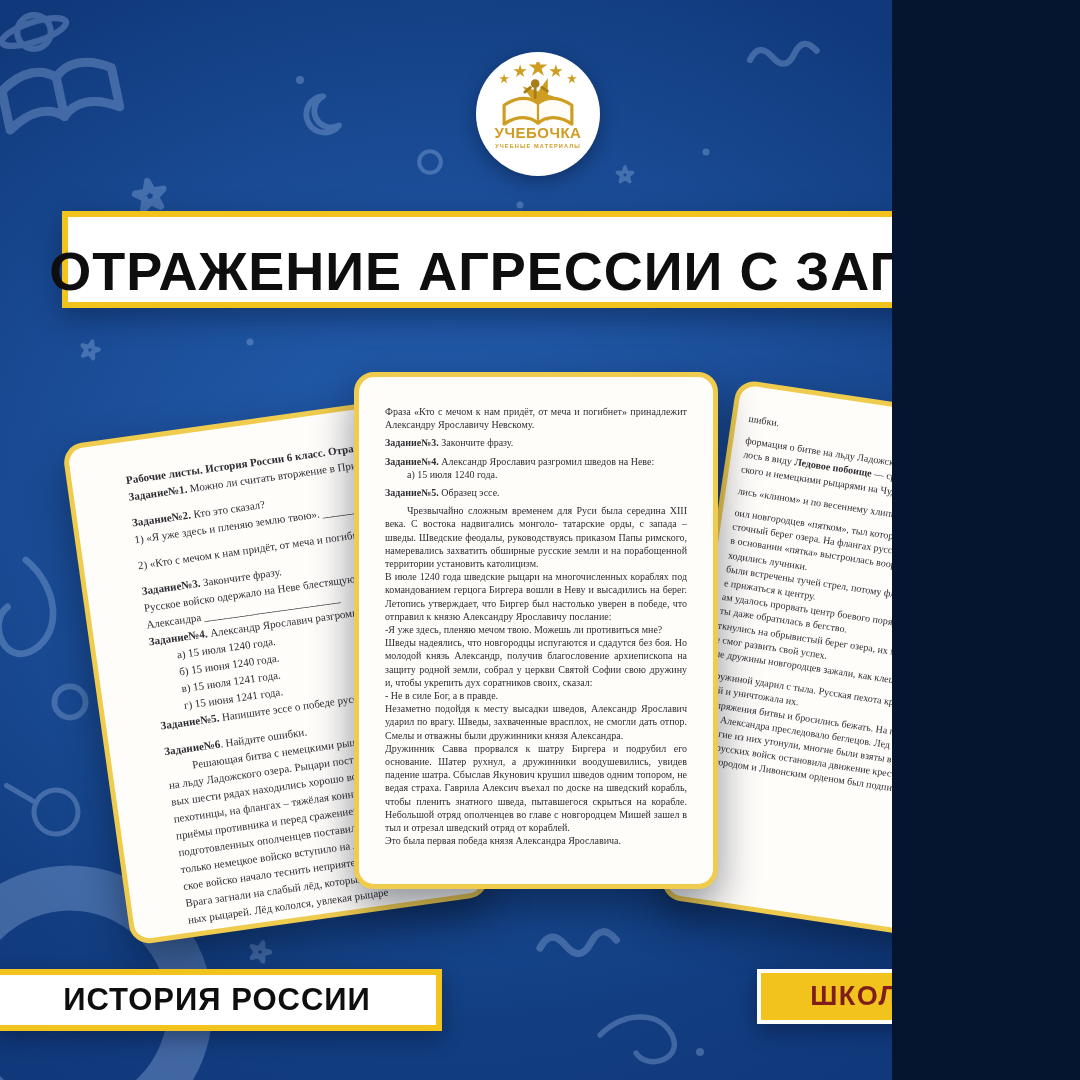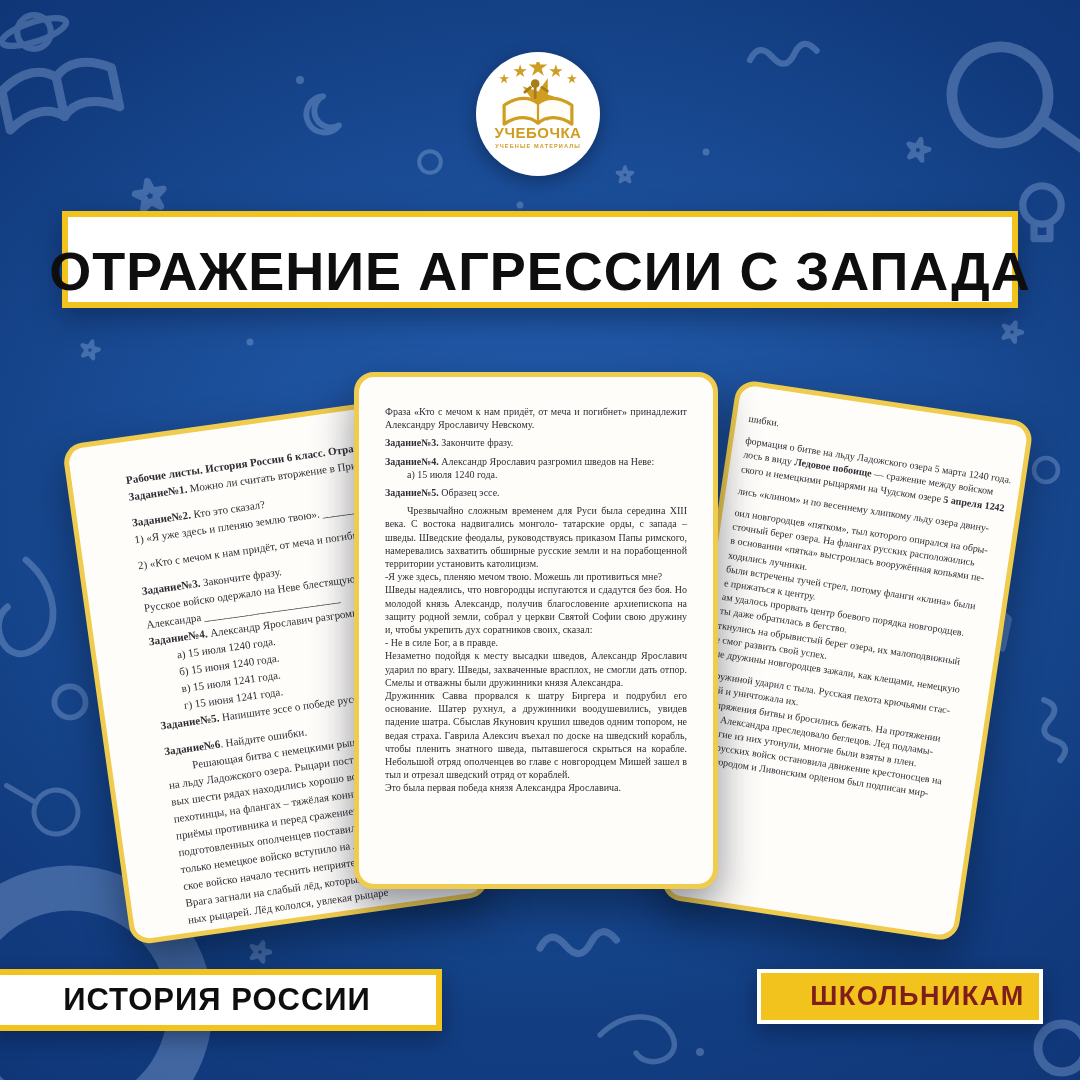--- a/index.html
+++ b/index.html
@@ -1,17 +1,17 @@
 <!DOCTYPE html>
 <html><head>
 <meta charset="utf-8">
 <style>
   html,body{margin:0;padding:0;background:#05152f;}
   #canvas{
-    position:relative;width:1080px;height:1080px;overflow:hidden;
+    position:relative;width:892px;height:1080px;overflow:hidden;
     font-family:"Liberation Sans",sans-serif;
     background:
       radial-gradient(ellipse 980px 760px at 50% 44%, rgba(45,106,196,.60), rgba(45,106,196,0) 72%),
       radial-gradient(ellipse 1500px 1300px at 50% 50%, #174c92 0%, #10387a 52%, #092151 84%, #04132e 100%);
   }
   
   #doodles{position:absolute;inset:0;z-index:1;}
   .doodle{stroke:#9fbce8;stroke-width:4.5;fill:none;stroke-linecap:round;stroke-linejoin:round;opacity:.34;}
   .doodle-dot{fill:#9fbce8;stroke:none;opacity:.34;}
   
@@ -204,20 +204,21 @@
       <div class="para">Фраза «Кто с мечом к нам придёт, от меча и погибнет» принадлежит Александру Ярославичу Невскому.</div>
       <div class="para gap">&nbsp;</div>
       <div class="para"><b>Задание№3.</b> Закончите фразу.</div>
       <div class="para gap">&nbsp;</div>
       <div class="para"><b>Задание№4.</b> Александр Ярославич разгромил шведов на Неве:</div>
       <div class="para indent">а) 15 июля 1240 года.</div>
       <div class="para gap">&nbsp;</div>
       <div class="para"><b>Задание№5.</b> Образец эссе.</div>
       <div class="para gap">&nbsp;</div>
       <div class="para indent">Чрезвычайно сложным временем для Руси была середина XIII века. С востока надвигались монголо- татарские орды, с запада – шведы. Шведские феодалы, руководствуясь приказом Папы римского, намеревались захватить обширные русские земли и на порабощенной территории установить католицизм.</div>
+      <div class="para">В июле 1240 года шведские рыцари на многочисленных кораблях под командованием герцога Биргера вошли в Неву и высадились на берег. Летопись утверждает, что Биргер был настолько уверен в победе, что отправил к князю Александру Ярославичу послание:</div>
       <div class="para">-Я уже здесь, пленяю мечом твою. Можешь ли противиться мне?</div>
       <div class="para">Шведы надеялись, что новгородцы испугаются и сдадутся без боя. Но молодой князь Александр, получив благословение архиепископа на защиту родной земли, собрал у церкви Святой Софии свою дружину и, чтобы укрепить дух соратников своих, сказал:</div>
       <div class="para">- Не в силе Бог, а в правде.</div>
       <div class="para">Незаметно подойдя к месту высадки шведов, Александр Ярославич ударил по врагу. Шведы, захваченные врасплох, не смогли дать отпор. Смелы и отважны были дружинники князя Александра.</div>
       <div class="para">Дружинник Савва прорвался к шатру Биргера и подрубил его основание. Шатер рухнул, а дружинники воодушевились, увидев падение шатра. Сбыслав Якунович крушил шведов одним топором, не ведая страха. Гаврила Алексич въехал по доске на шведский корабль, чтобы пленить знатного шведа, пытавшегося скрыться на корабле. Небольшой отряд ополченцев во главе с новгородцем Мишей зашел в тыл и отрезал шведский отряд от кораблей.</div>
       <div class="para">Это была первая победа князя Александра Ярославича.</div>
     </div>
 
   <div id="badge-subject">
     <div class="t">ИСТОРИЯ РОССИИ</div>

